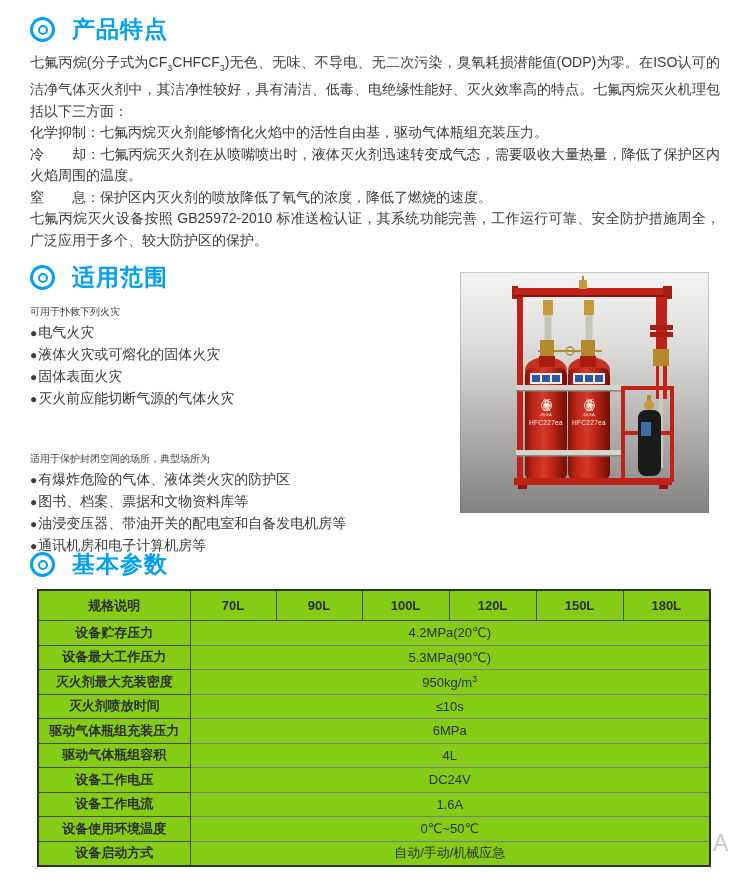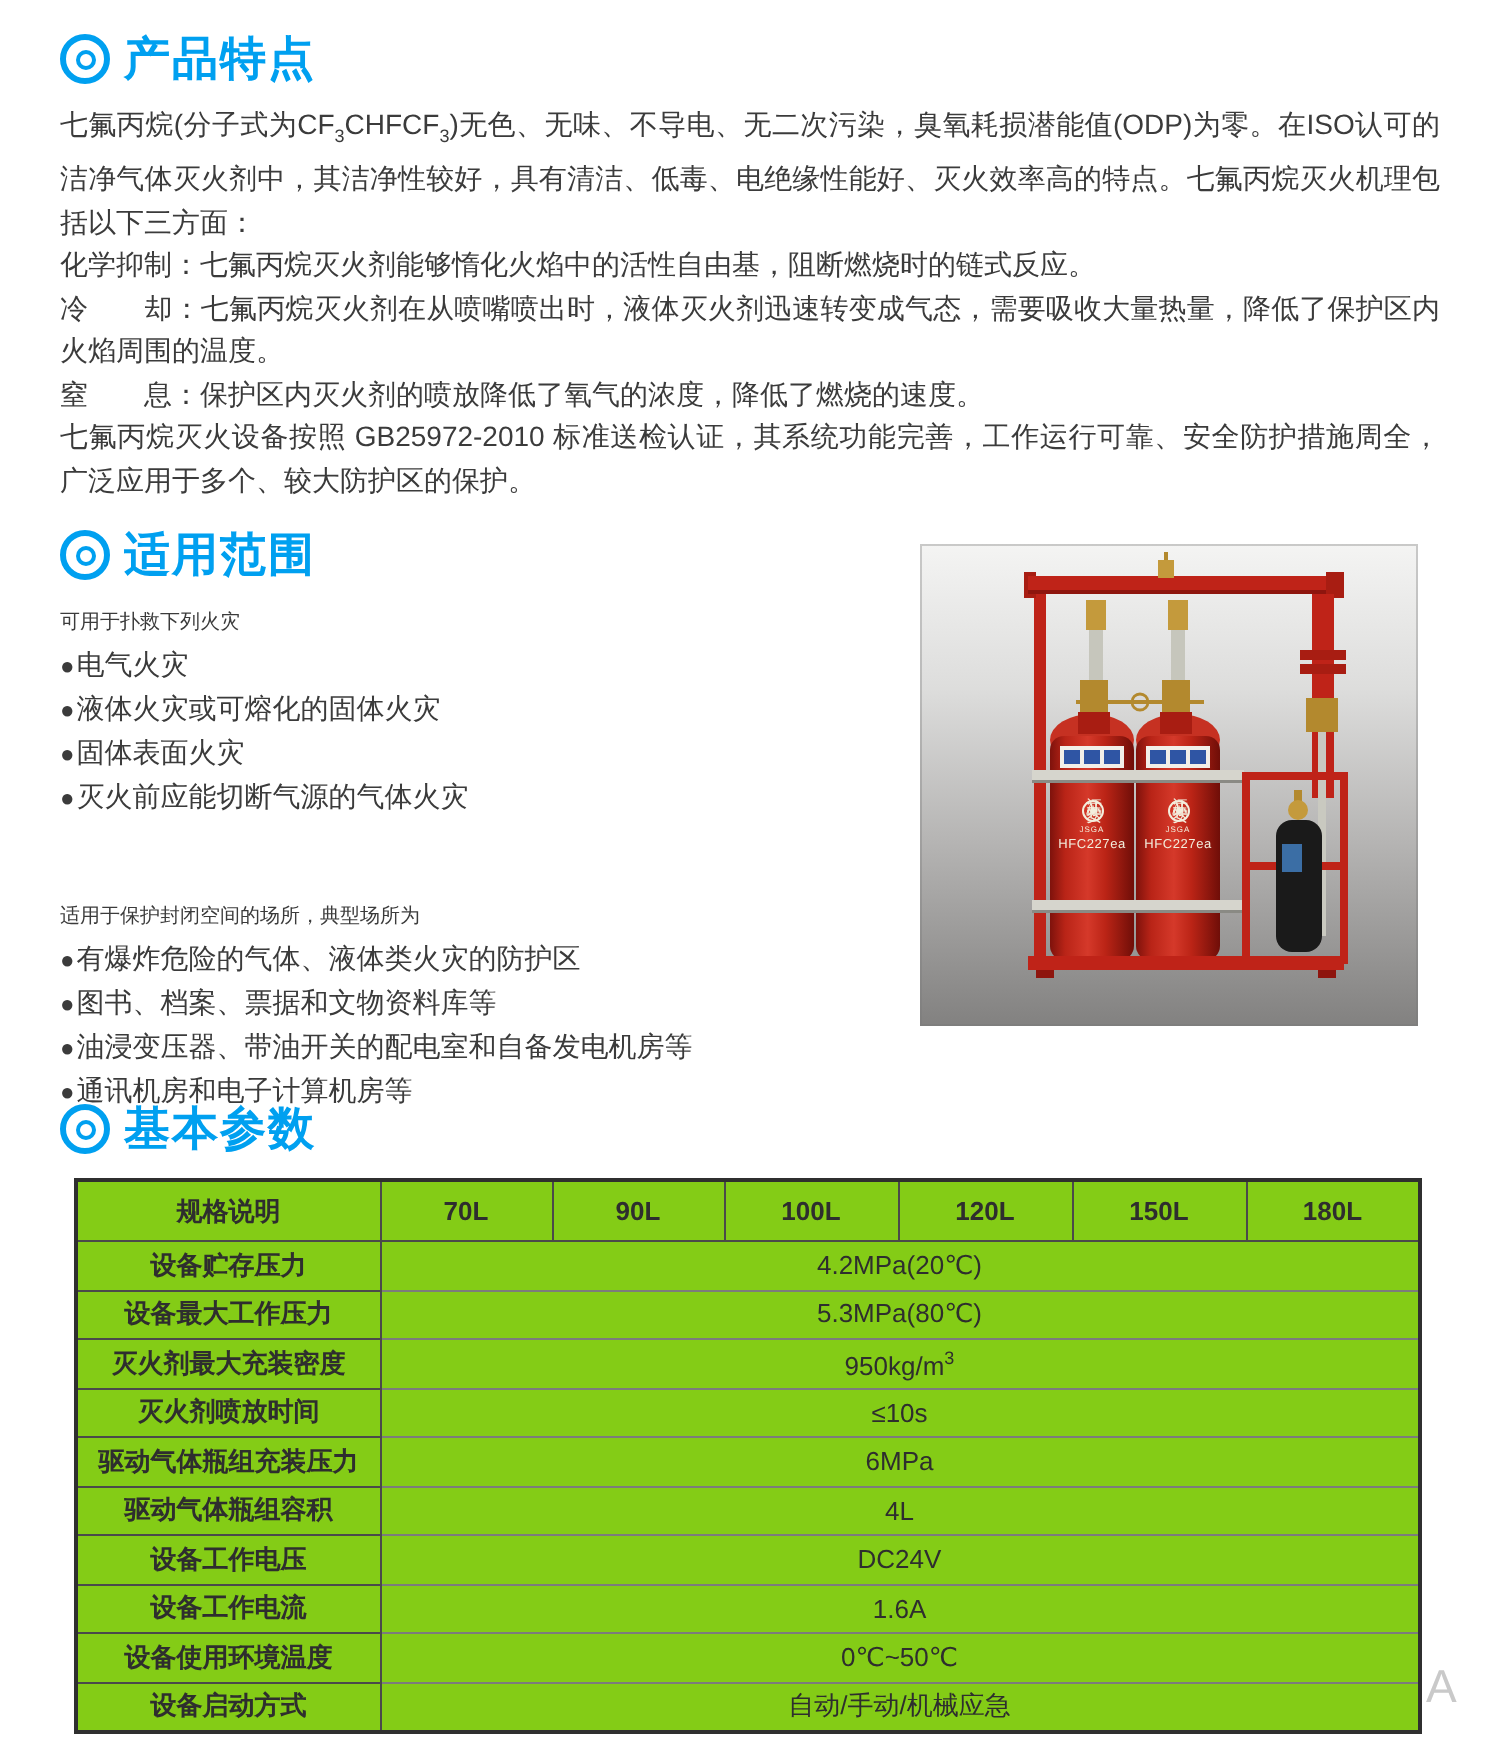--- a/index.html
+++ b/index.html
@@ -1,19 +1,19 @@
 <!DOCTYPE html>
 <html><head>
 <meta charset="utf-8">
 <style>
   html,body{margin:0;padding:0;background:#ffffff;}
   body{width:750px;height:881px;position:relative;overflow:hidden;
        font-family:"Liberation Sans","DejaVu Sans",sans-serif;color:#3a3a3a;}
   .sec{position:absolute;left:30px;width:690px;}
-  .sec-title{display:flex;align-items:center;gap:7px;margin:0;
+  .sec-title{display:flex;align-items:center;gap:17px;margin:0;
              color:#00a0f0;font-size:23px;font-weight:bold;letter-spacing:1px;}
   .sec-icon{width:19px;height:19px;border:3px solid #00a0f0;border-radius:50%;
             display:flex;align-items:center;justify-content:center;flex:0 0 auto;}
   .sec-icon .inner{width:6px;height:6px;border:2px solid #00a0f0;border-radius:50%;}
   
   .para-block{margin-top:7px;font-size:14px;line-height:21.5px;text-align:justify;color:#3b3b3b;}
   .para{margin:0;}
   sub{font-size:9px;}
   sup{font-size:9px;}
   
@@ -53,21 +53,21 @@
 
   <section class="sec" style="top:14px;">
     <h2 class="sec-title">
       <span class="sec-icon">
           <span class="inner"></span>
         </span>
       <span>产品特点</span>
     </h2>
     <div class="para-block">
       <p class="para"><span>七氟丙烷(分子式为CF</span><sub>3</sub><span>CHFCF</span><sub>3</sub><span>)无色、无味、不导电、无二次污染，臭氧耗损潜能值(ODP)为零。在ISO认可的洁净气体灭火剂中，其洁净性较好，具有清洁、低毒、电绝缘性能好、灭火效率高的特点。七氟丙烷灭火机理包括以下三方面：</span></p>
-      <p class="para"><span>化学抑制：</span><span>七氟丙烷灭火剂能够惰化火焰中的活性自由基，阻断燃烧时的链式反应。</span></p>
+      <p class="para"><span>化学抑制：</span><span>七氟丙烷灭火剂能够惰化火焰中的活性自由基，驱动气体瓶组充装压力。</span></p>
       <p class="para"><span>冷　　却：</span><span>七氟丙烷灭火剂在从喷嘴喷出时，液体灭火剂迅速转变成气态，需要吸收大量热量，降低了保护区内火焰周围的温度。</span></p>
       <p class="para"><span>窒　　息：</span><span>保护区内灭火剂的喷放降低了氧气的浓度，降低了燃烧的速度。</span></p>
       <p class="para">七氟丙烷灭火设备按照 GB25972-2010 标准送检认证，其系统功能完善，工作运行可靠、安全防护措施周全，广泛应用于多个、较大防护区的保护。</p>
     </div>
   </section>
 
   <section class="sec" style="top:262px;">
     <h2 class="sec-title">
       <span class="sec-icon">
           <span class="inner"></span>
@@ -232,21 +232,21 @@
         <th>120L</th>
         <th>150L</th>
         <th>180L</th>
       </tr>
       <tr>
         <td class="lbl">设备贮存压力</td>
         <td class="val" colspan="6"><span>4.2MPa(20℃)</span></td>
       </tr>
       <tr>
         <td class="lbl">设备最大工作压力</td>
-        <td class="val" colspan="6"><span>5.3MPa(80℃)</span></td>
+        <td class="val" colspan="6"><span>5.3MPa(90℃)</span></td>
       </tr>
       <tr>
         <td class="lbl">灭火剂最大充装密度</td>
         <td class="val" colspan="6"><span>950kg/m</span><sup>3</sup></td>
       </tr>
       <tr>
         <td class="lbl">灭火剂喷放时间</td>
         <td class="val" colspan="6"><span>≤10s</span></td>
       </tr>
       <tr>

